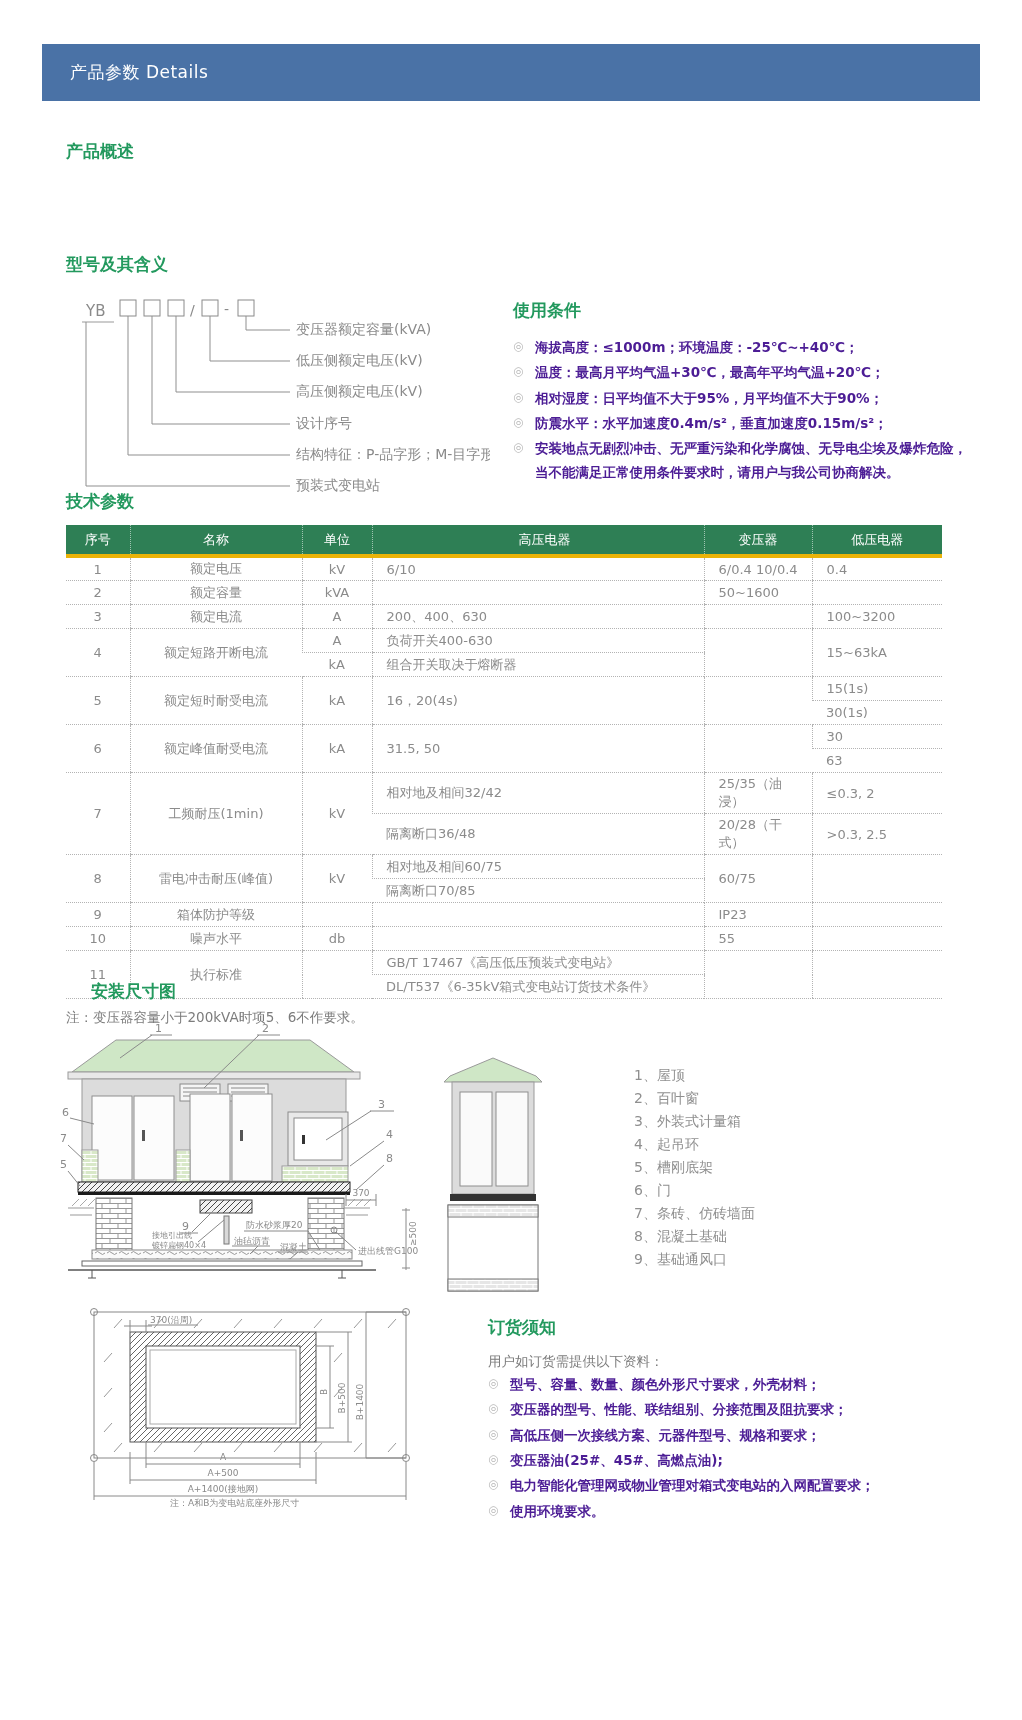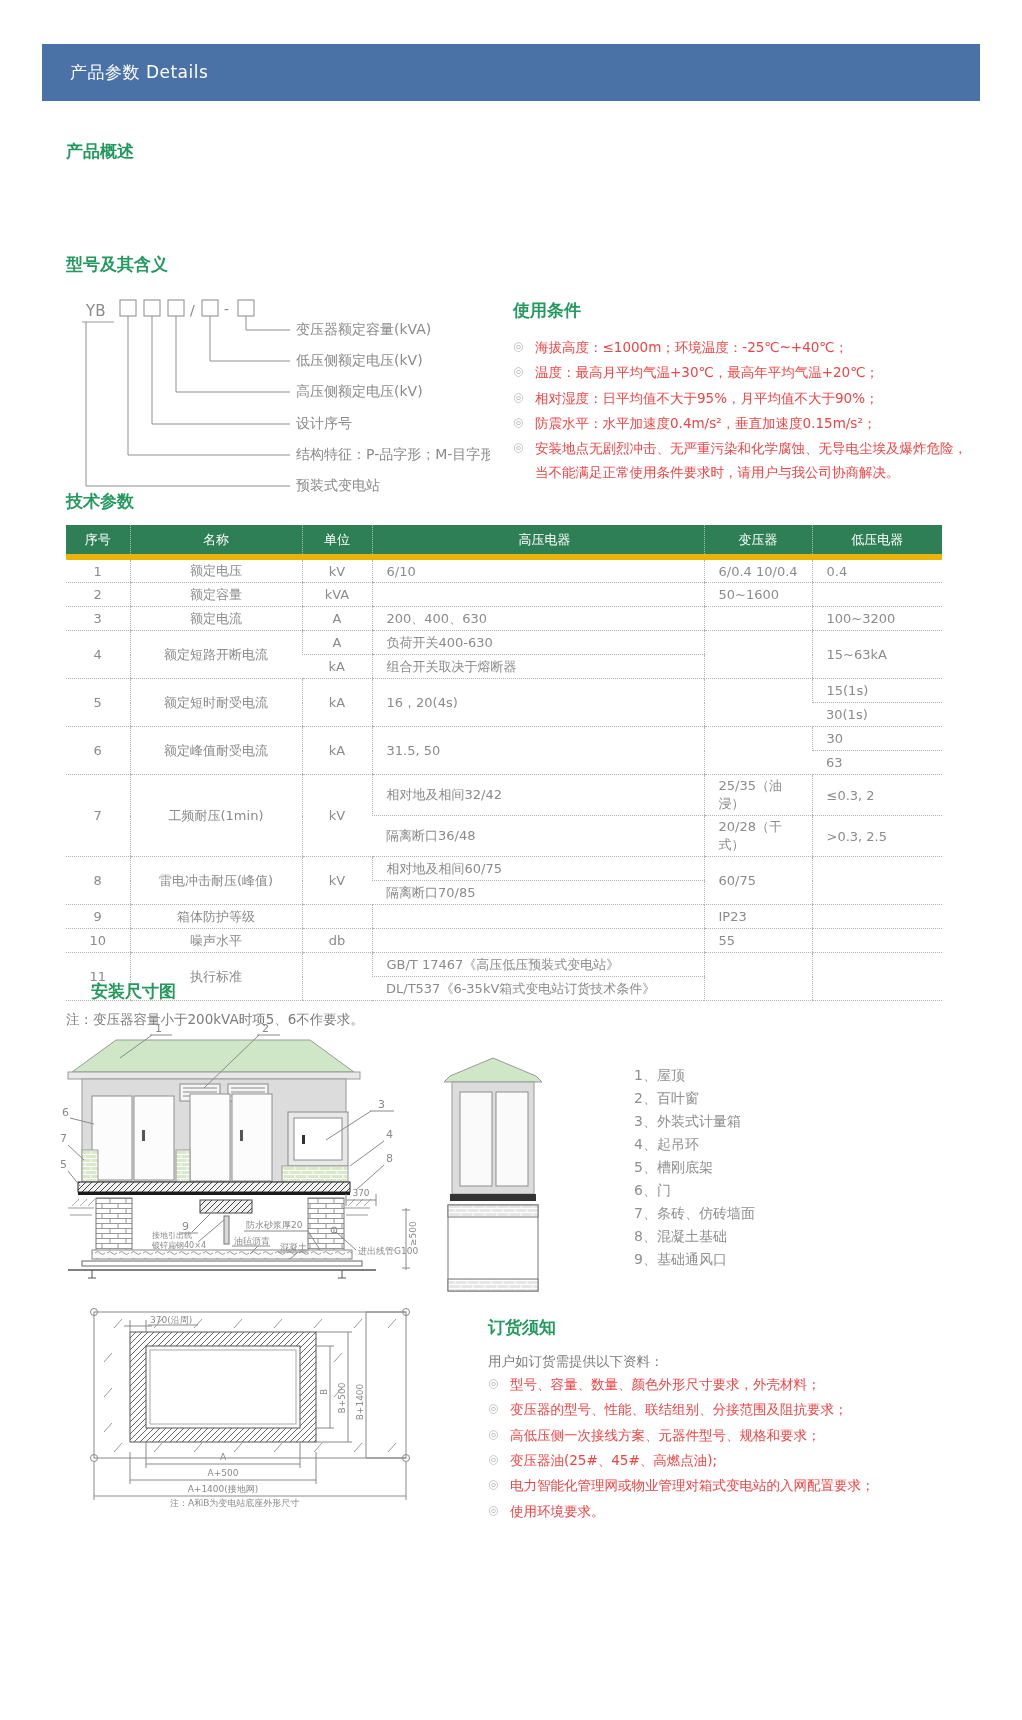--- a/index.html
+++ b/index.html
@@ -14,30 +14,30 @@
     display:flex;align-items:center;box-sizing:border-box;padding-left:28px;
     color:#ffffff;font-size:17px;letter-spacing:.5px;
   }
   .g-head{color:#23995e;font-size:17px;font-weight:bold;margin:0;}
   
   .overview{left:66px;top:140px;width:878px;font-family:Liberation Mono, monospace;}
   .overview p{margin:16px 0 0 0;font-size:14px;line-height:1.85;text-indent:2em;color:#7c7c7c;}
   
   .model{left:66px;top:253px;width:430px;}
   
-  .blist{list-style:none;margin:14px 0 0 0;padding:0;font-size:13.5px;line-height:1.73;color:#ef4444;}
+  .blist{list-style:none;margin:14px 0 0 0;padding:0;font-size:13.5px;line-height:1.73;color:#4c1d95;font-weight:bold;}
   .blist li{position:relative;padding-left:22px;margin:0 0 2px 0;}
   .blist li:before{content:"◎";position:absolute;left:0;top:0;color:#b9b9b9;font-size:12px;}
   .conditions{left:513px;top:253px;width:462px;margin-top:46px;}
   
   .tech{left:66px;top:490px;width:878px;}
   table.spec{border-collapse:collapse;width:876px;margin-top:12px;font-size:13px;color:#8b8b8b;table-layout:fixed;}
   table.spec thead td{
     background:#2e7f55;color:#ffffff;height:27px;text-align:center;
-    border-bottom:6px solid #eab308;font-size:13px;
+    border-bottom:4px solid #eab308;font-size:13px;
   }
   table.spec thead td.al{text-align:center;padding-left:14px;}
   table.spec thead td + td{border-left:1px dotted rgba(255,255,255,.55);}
   table.spec tbody td{
     border-bottom:1px dotted #b3b3b3;border-left:1px dotted #b3b3b3;
     height:24px;padding:2px 6px;box-sizing:border-box;background:#fff;
   }
   table.spec tbody td:first-child{border-left:none;}
   td.cc{text-align:center;}
   td.cl{text-align:left;padding-left:14px !important;}

